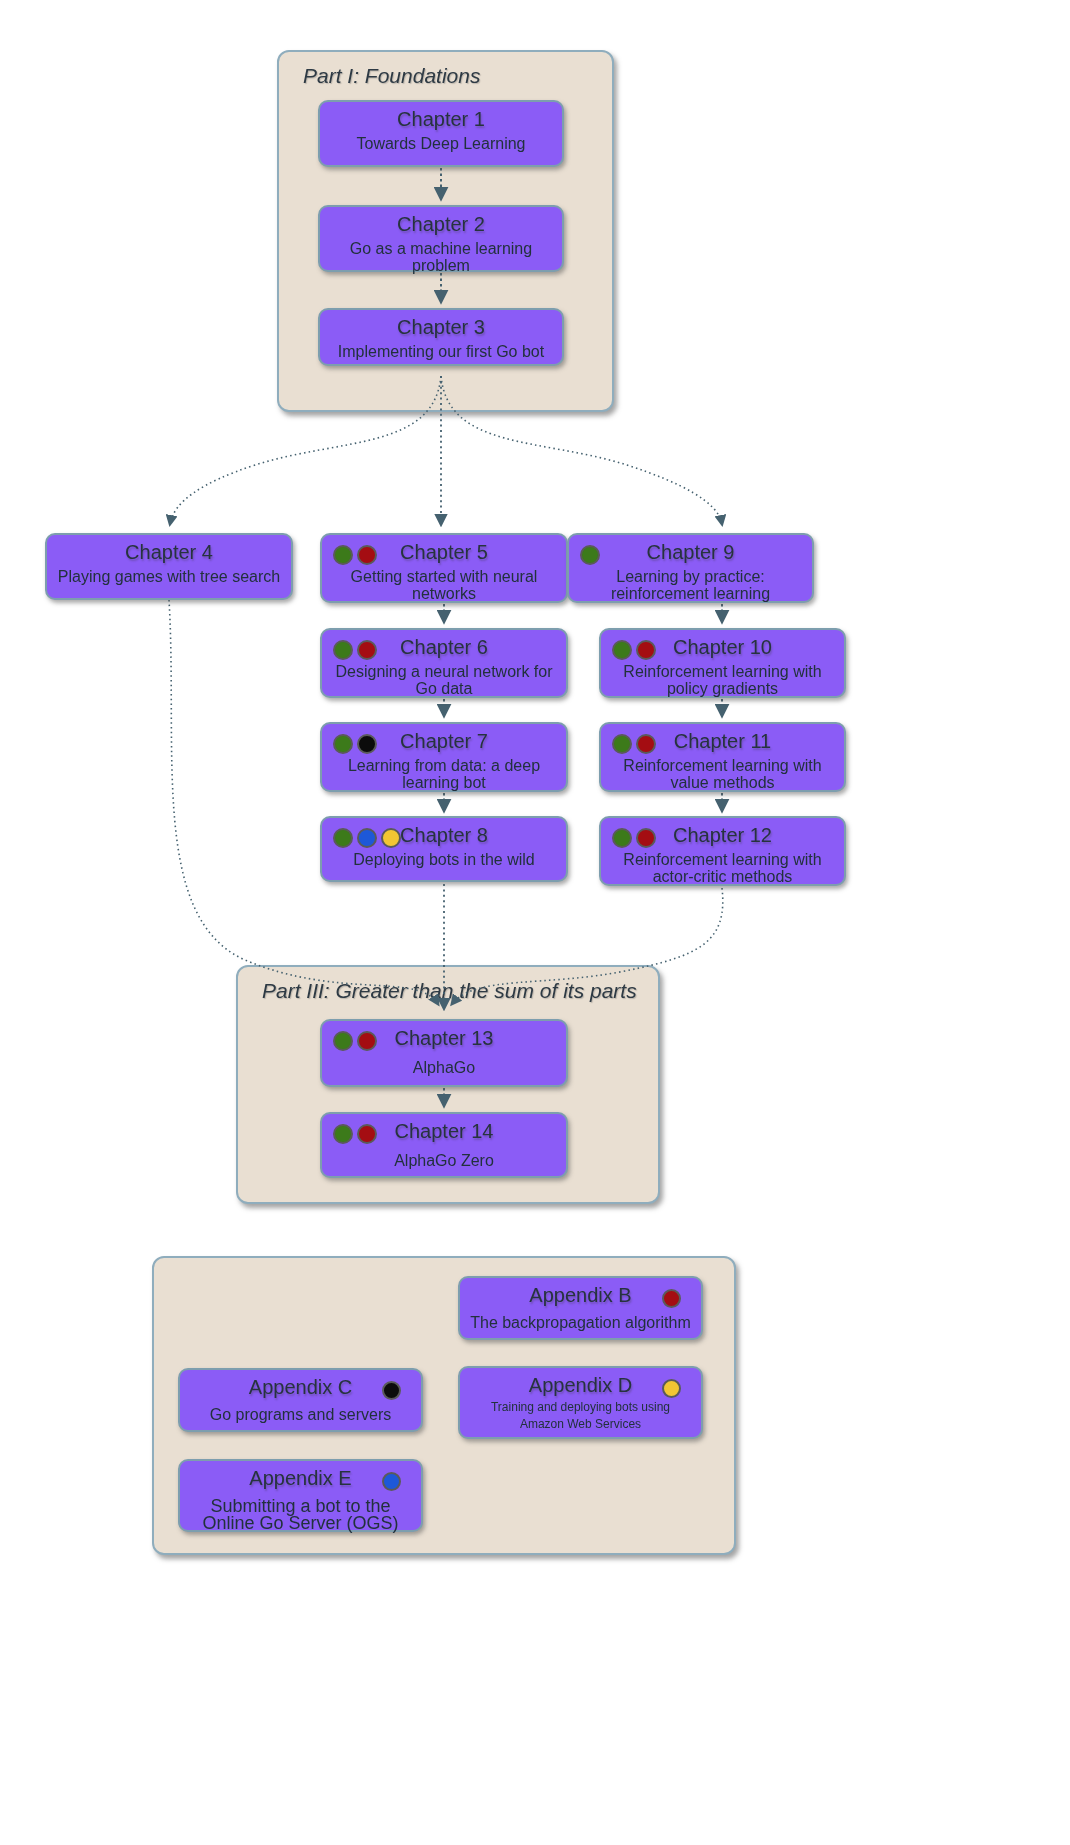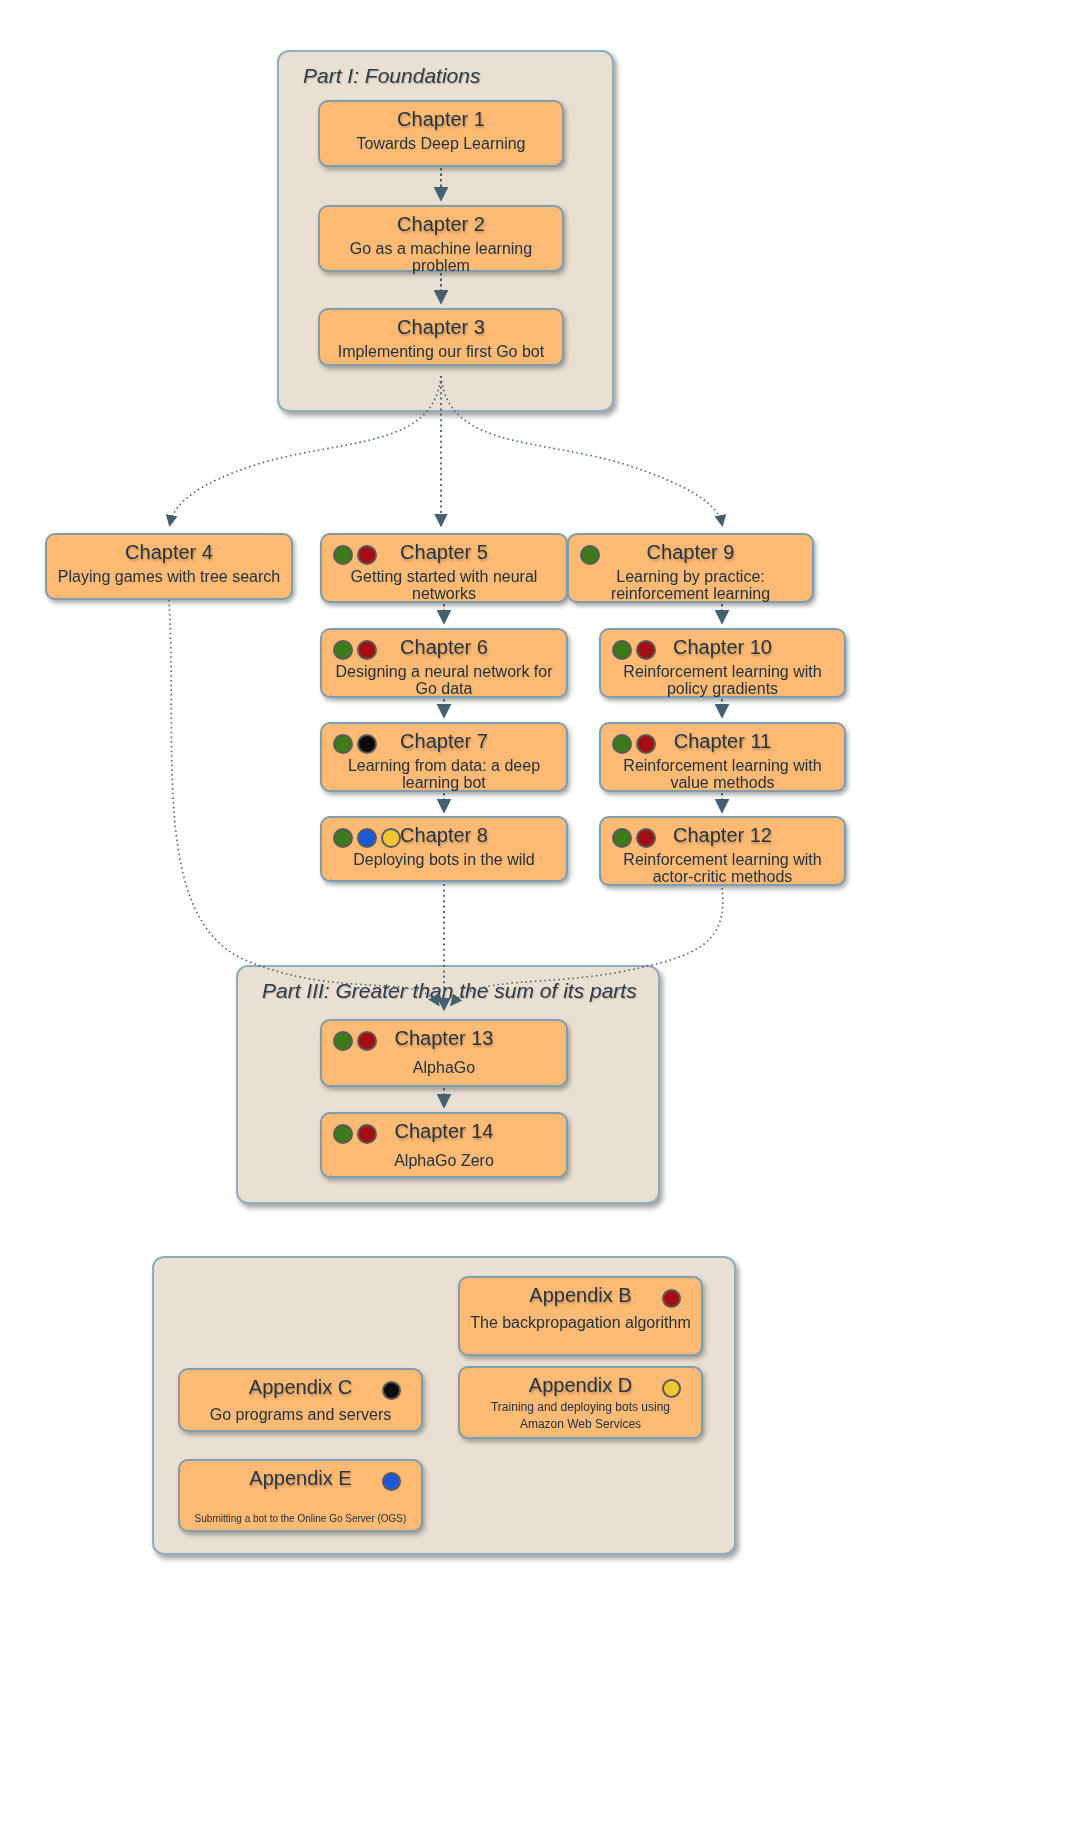--- a/index.html
+++ b/index.html
@@ -26,21 +26,21 @@
     font-size:21px;
     color:#2e3a44;
     white-space:nowrap;
     text-shadow:1px 1px 1px rgba(60,60,60,0.25);
   }
   .connectors{
     position:absolute;left:0;top:0;z-index:2;
   }
   .chapter{
     position:absolute;
-    background:#fdba74;
+    background:#8b5cf6;
     border:2px solid #7d9eae;
     border-radius:10px;
     box-shadow:2px 3px 4px rgba(90,90,90,0.5);
     z-index:3;
     text-align:center;
     box-sizing:border-box;
     padding-top:5px;
   }
   .ch-title{
     font-size:20px;
@@ -216,34 +216,34 @@
   </div>
   <div class="chapter" style="left:320px;top:1112px;width:248px;height:66px;">
     <div class="dots">
       <span class="dot" style="background-color: rgb(60, 122, 26);"></span>
       <span class="dot" style="background-color: rgb(164, 13, 18);"></span>
     </div>
     <div class="ch-title">Chapter 14</div>
     <div class="ch-sub" style="margin-top:8px;">AlphaGo Zero</div>
   </div>
 
-  <div class="chapter" style="left:458px;top:1276px;width:245px;height:80px;">
+  <div class="chapter" style="left:458px;top:1276px;width:245px;height:64px;">
     <span class="app-dot" style="background-color: rgb(164, 13, 18);"></span>
     <div class="ch-title">Appendix B</div>
     <div class="ch-sub" style="margin-top:6px;">The backpropagation algorithm</div>
   </div>
   <div class="chapter" style="left:178px;top:1368px;width:245px;height:64px;">
     <span class="app-dot" style="background-color: rgb(12, 12, 12);"></span>
     <div class="ch-title">Appendix C</div>
     <div class="ch-sub" style="margin-top:6px;">Go programs and servers</div>
   </div>
   <div class="chapter" style="left:458px;top:1366px;width:245px;height:73px;">
     <span class="app-dot" style="background-color: rgb(242, 198, 51);"></span>
     <div class="ch-title">Appendix D</div>
     <div class="ch-sub" style="font-size:12px;padding:0 14px;margin-top:1px;">Training and deploying bots using Amazon Web Services</div>
   </div>
   <div class="chapter" style="left:178px;top:1459px;width:245px;height:73px;">
     <span class="app-dot" style="background-color: rgb(29, 88, 216);"></span>
     <div class="ch-title">Appendix E</div>
-    <div class="ch-sub" style="font-size:10px;padding:0 14px;margin-top:19px;">Submitting a bot to the Online Go Server (OGS)</div>
+    <div class="ch-sub" style="font-size:18px;padding:0 14px;margin-top:7px;">Submitting a bot to the Online Go Server (OGS)</div>
   </div>
 
 </div>
 
 </body></html>

